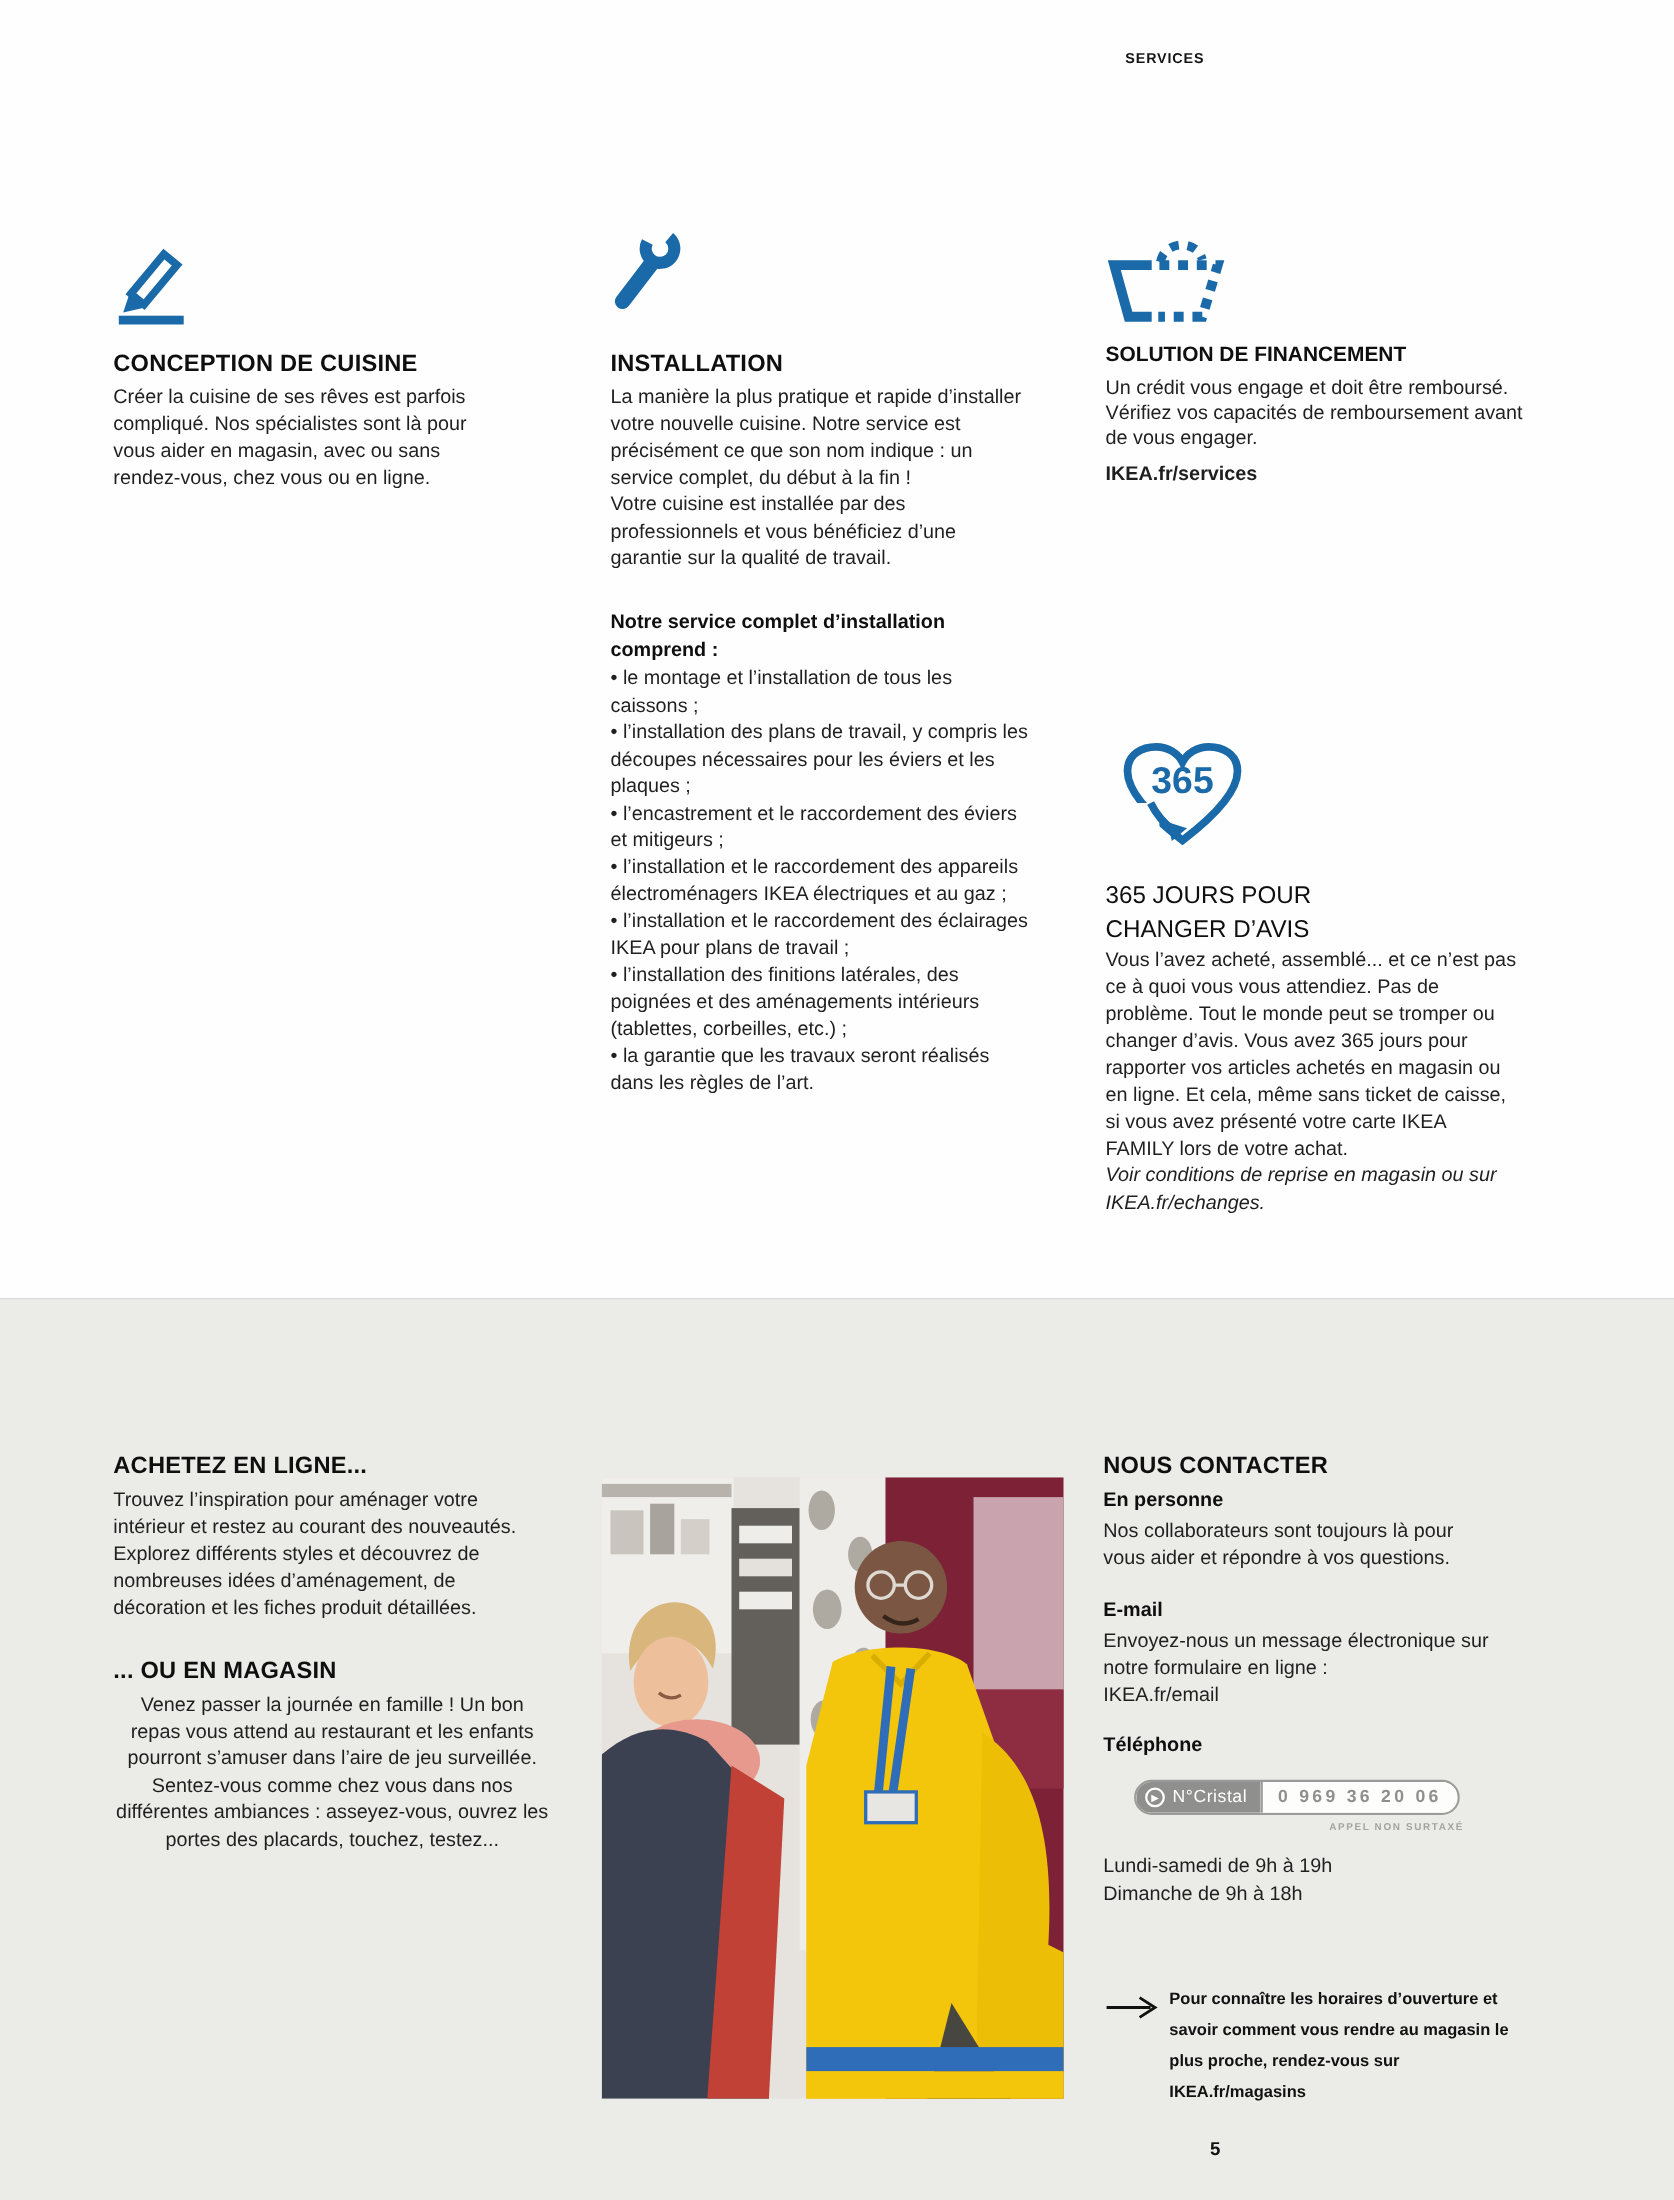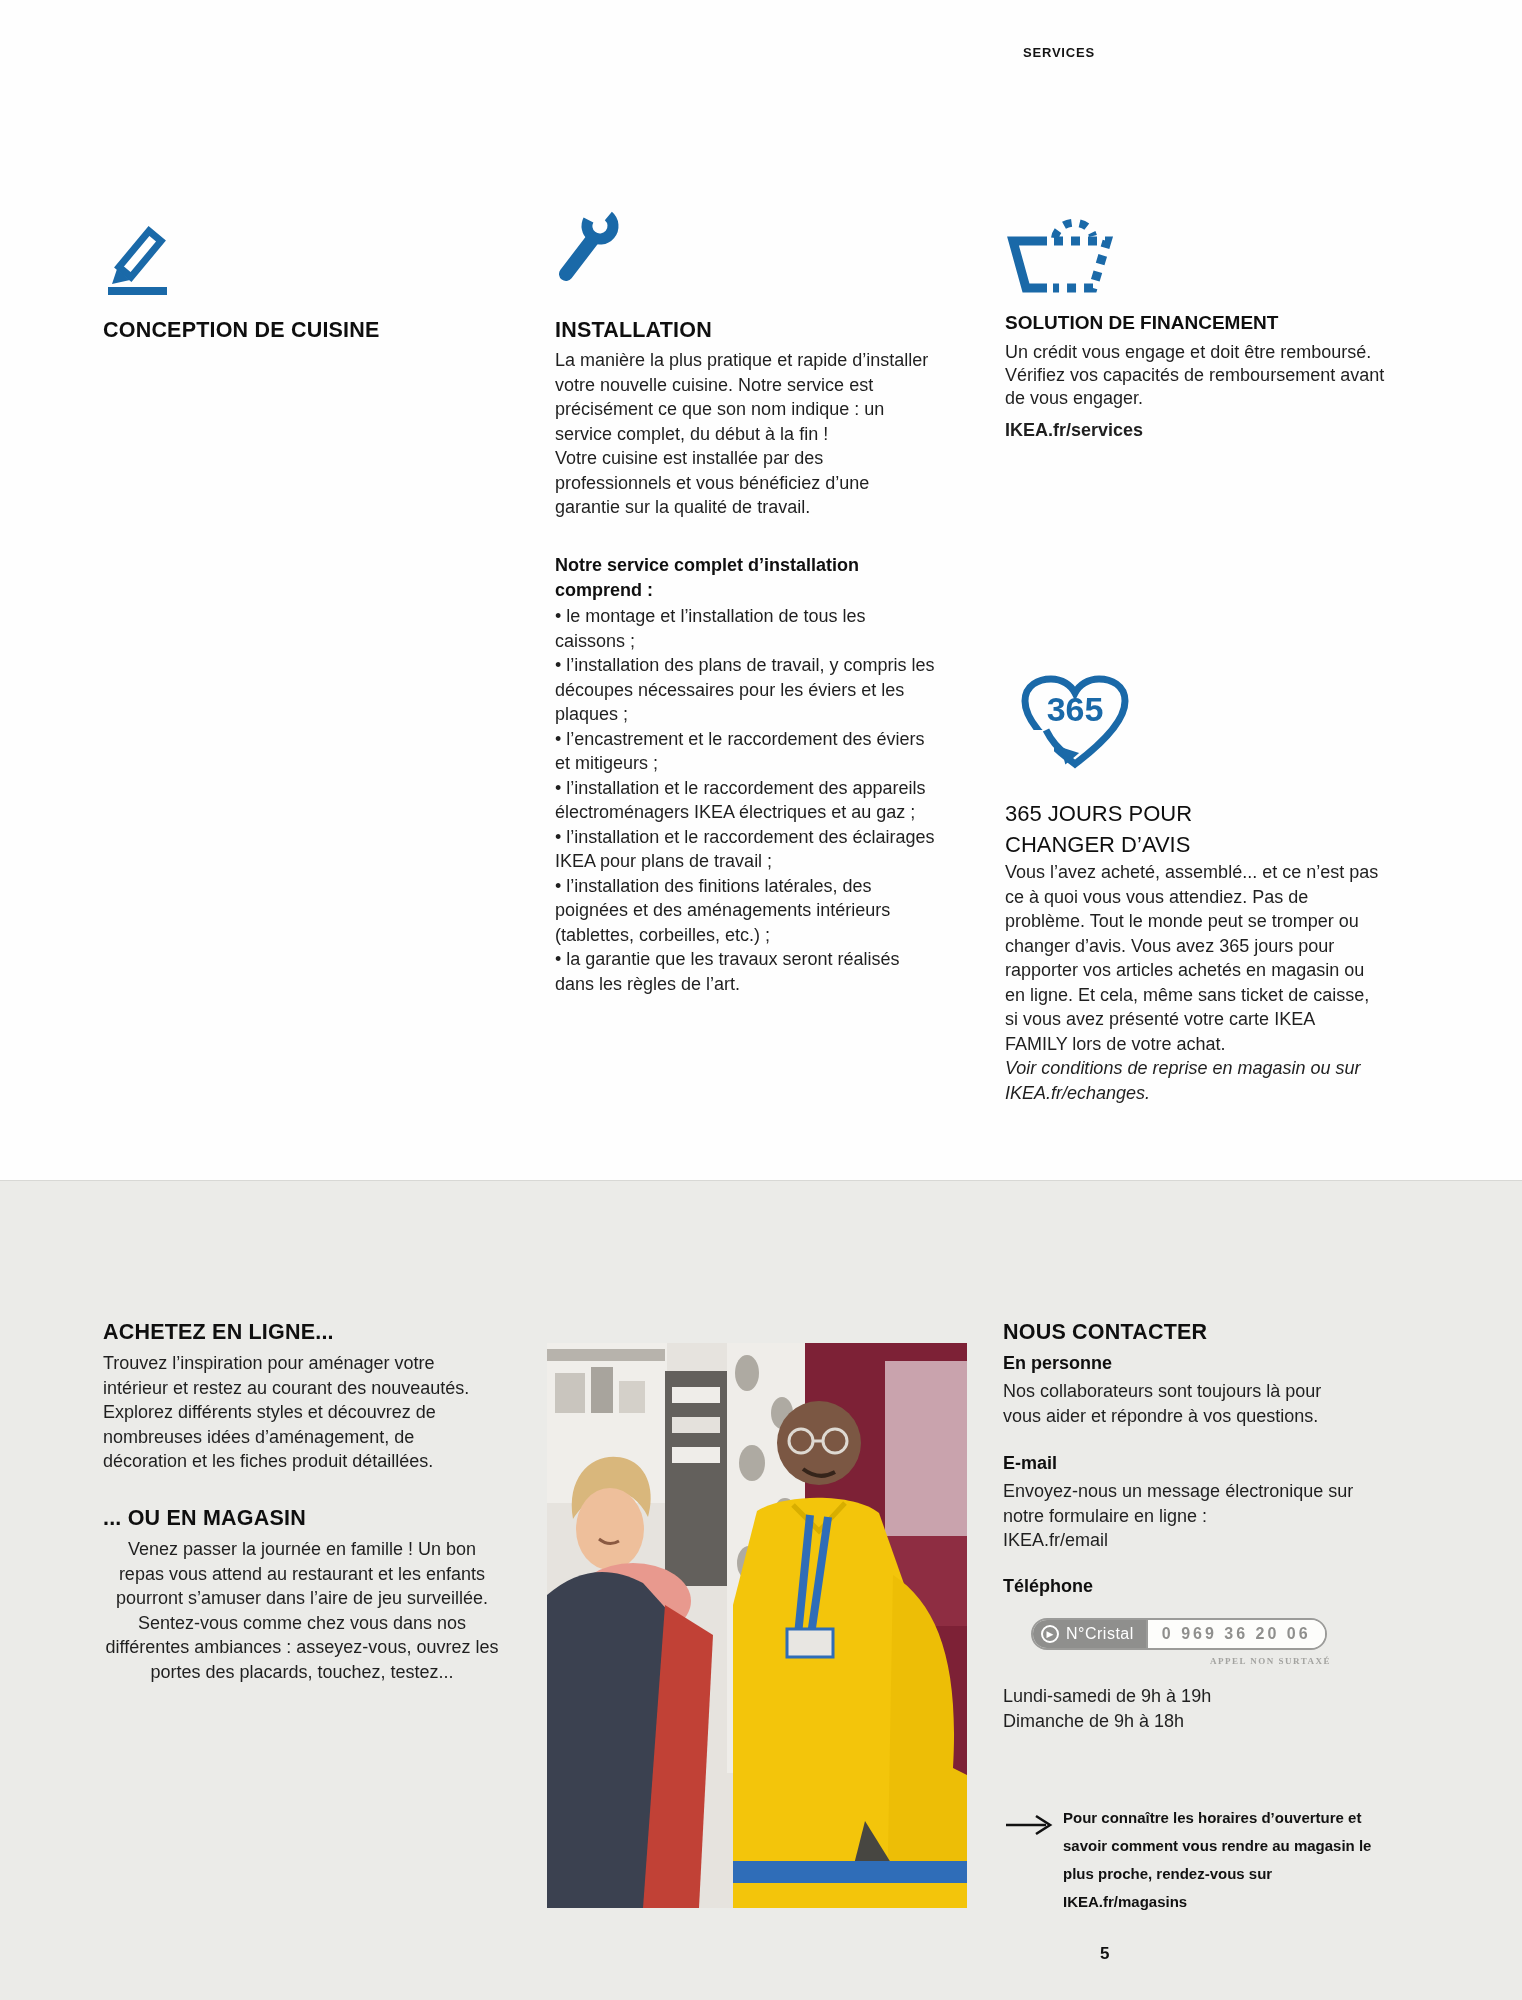--- a/index.html
+++ b/index.html
@@ -38,20 +38,21 @@
   <div class="abs services-label" style="left:1007px;top:45px;">SERVICES</div>
 
   <div class="abs" style="left:104px;top:212px;">
     <svg width="66" height="84" viewBox="0 0 66 84">
       <path d="M15,55 L45,19 L57,29 L27,65 Z" fill="#ffffff" stroke="#1a69a8" stroke-width="7"></path>
       <path d="M13,57 L26,68 L8,72 Z" fill="#1a69a8"></path>
       <rect x="4" y="75" width="59" height="8" fill="#1a69a8"></rect>
     </svg>
   </div>
   <div class="abs h-big" style="left:103px;top:318px;">CONCEPTION DE CUISINE</div>
+  <div class="abs body-text" style="left:103px;top:348px;width:362px;">Créer la cuisine de ses rêves est parfois compliqué. Nos spécialistes sont là pour vous aider en magasin, avec ou sans rendez-vous, chez vous ou en ligne.</div>
 
   <div class="abs" style="left:556px;top:206px;">
     <svg width="64" height="82" viewBox="0 0 64 82">
       <circle cx="44" cy="20" r="13" fill="none" stroke="#1a69a8" stroke-width="11" stroke-dasharray="58 24" transform="rotate(-50 44 20)"></circle>
       <path d="M10,68 L36,34" stroke="#1a69a8" stroke-width="14" stroke-linecap="round"></path>
     </svg>
   </div>
   <div class="abs h-big" style="left:555px;top:318px;">INSTALLATION</div>
   <div class="abs body-text" style="left:555px;top:348px;width:382px;">
     <div>La manière la plus pratique et rapide d’installer votre nouvelle cuisine. Notre service est précisément ce que son nom indique : un service complet, du début à la fin !</div>
@@ -171,21 +172,21 @@
   </div>
   <div class="abs h-sub" style="left:1003px;top:1576px;">Téléphone</div>
 
   <div class="abs cristal" style="left:1031px;top:1618px;">
     <div class="cristal-left">
       <span class="cristal-circle">▶</span>
       <span class="cristal-brand">N°Cristal</span>
     </div>
     <div class="cristal-num">0 969 36 20 06</div>
   </div>
-  <div class="abs phone-note" style="left:1031px;top:1656px;width:300px;font-family:Liberation Serif, serif;">APPEL NON SURTAXÉ</div>
+  <div class="abs phone-note" style="left:1031px;top:1656px;width:300px;">APPEL NON SURTAXÉ</div>
 
   <div class="abs body-text" style="left:1003px;top:1684px;width:360px;">
     <div>Lundi-samedi de 9h à 19h</div>
     <div>Dimanche de 9h à 18h</div>
   </div>
 
   <div class="abs" style="left:1004px;top:1814px;">
     <svg width="50" height="22" viewBox="0 0 50 22">
       <path d="M2,11 L42,11" stroke="#111" stroke-width="2.6"></path>
       <path d="M32,2 L46,11 L32,20" fill="none" stroke="#111" stroke-width="2.6"></path>

